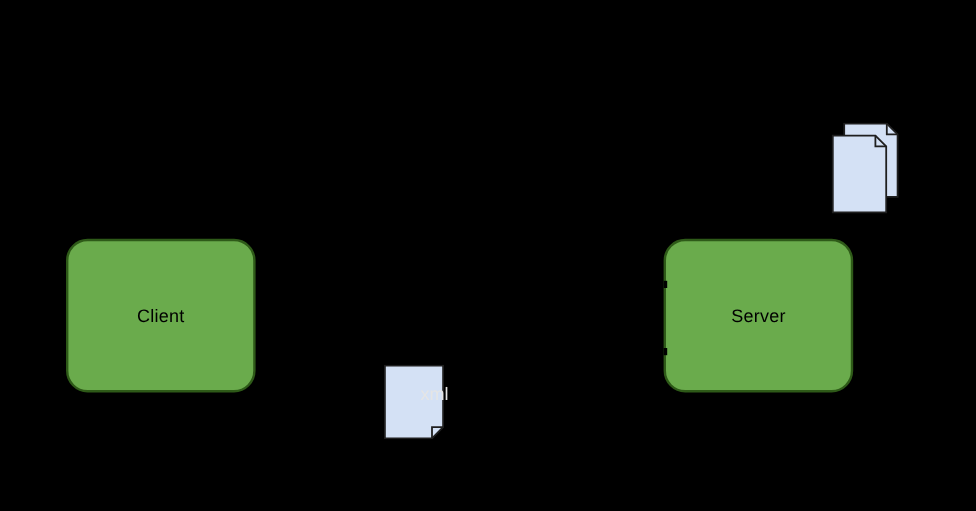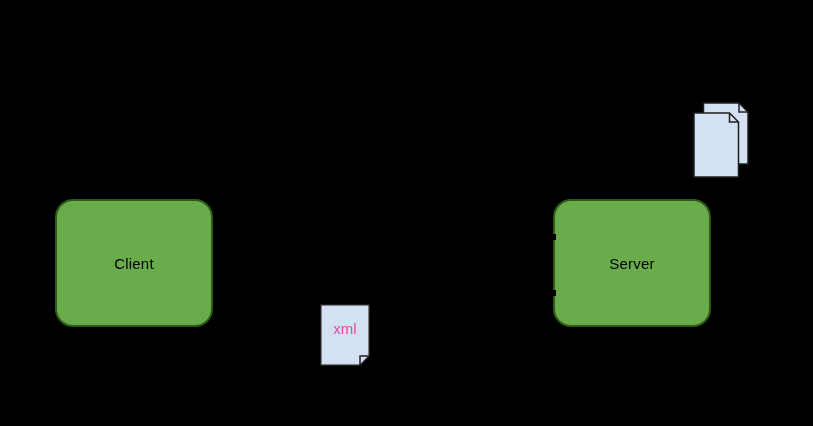--- a/index.html
+++ b/index.html
@@ -97,22 +97,23 @@
     position: absolute;
     left: 0;
     top: 0;
     width: 50px;
     height: 48px;
     display: flex;
     align-items: center;
     justify-content: center;
     font-family: "Liberation Sans", sans-serif;
     font-size: 15px;
-    color: #ec4899;
+    color: #e5e5e5;
     pointer-events: none;
+    padding-left: 17px;
   }
 
   
   #doc-stack {
     position: absolute;
     left: 692px;
     top: 86px;
     width: 60px;
     height: 78px;
   }

